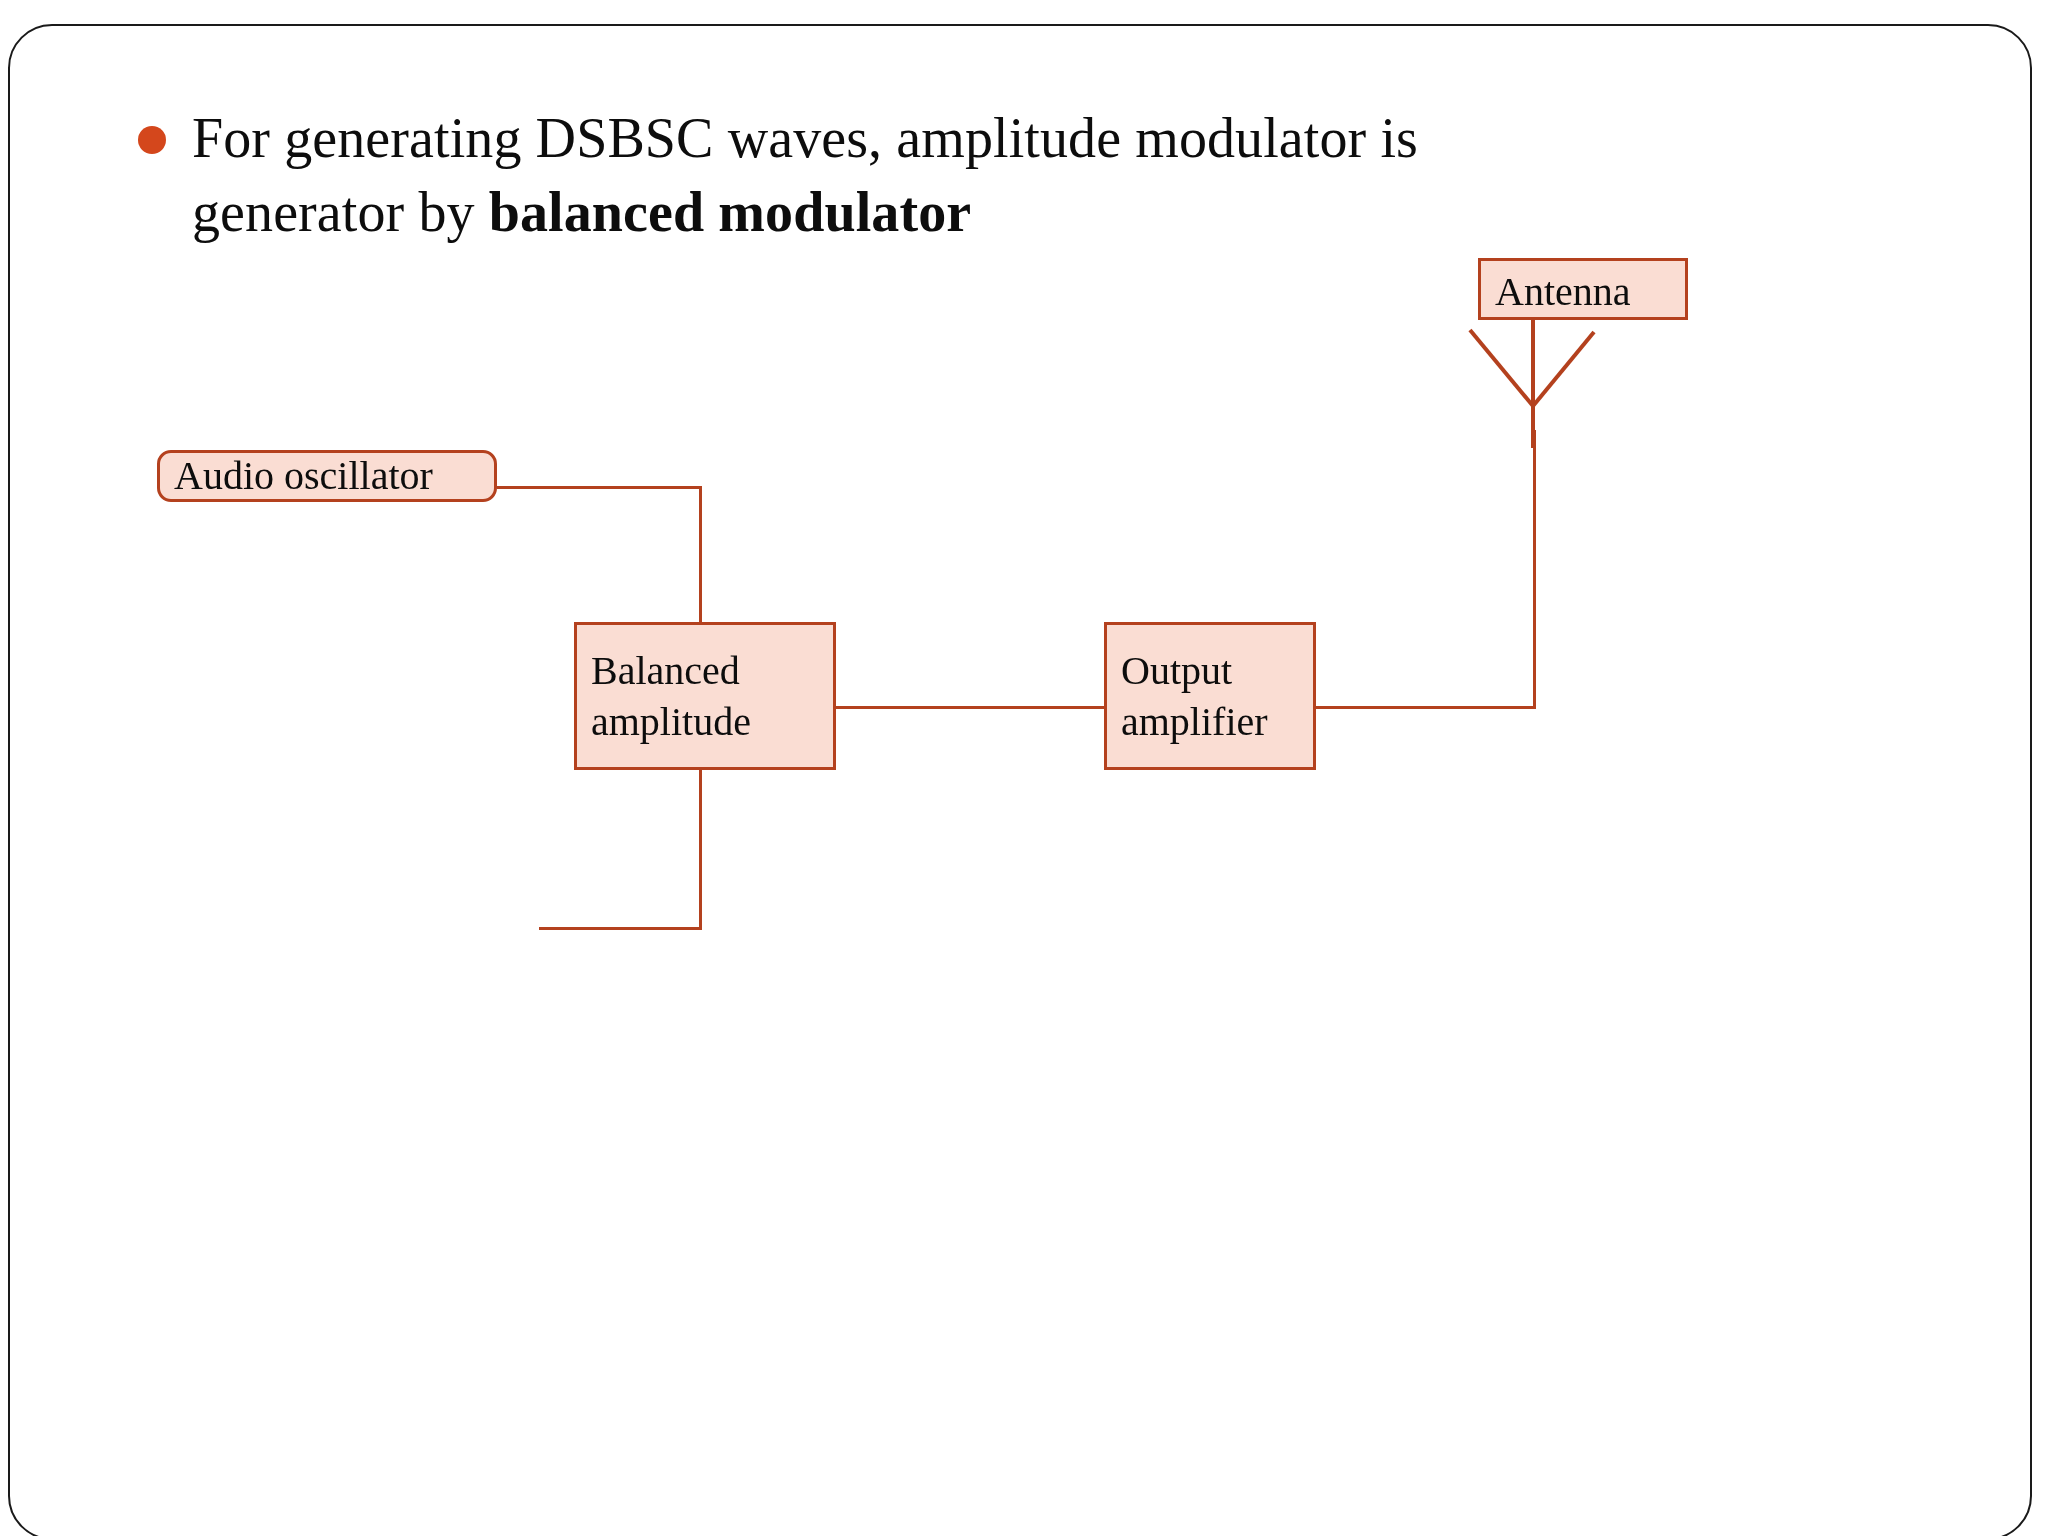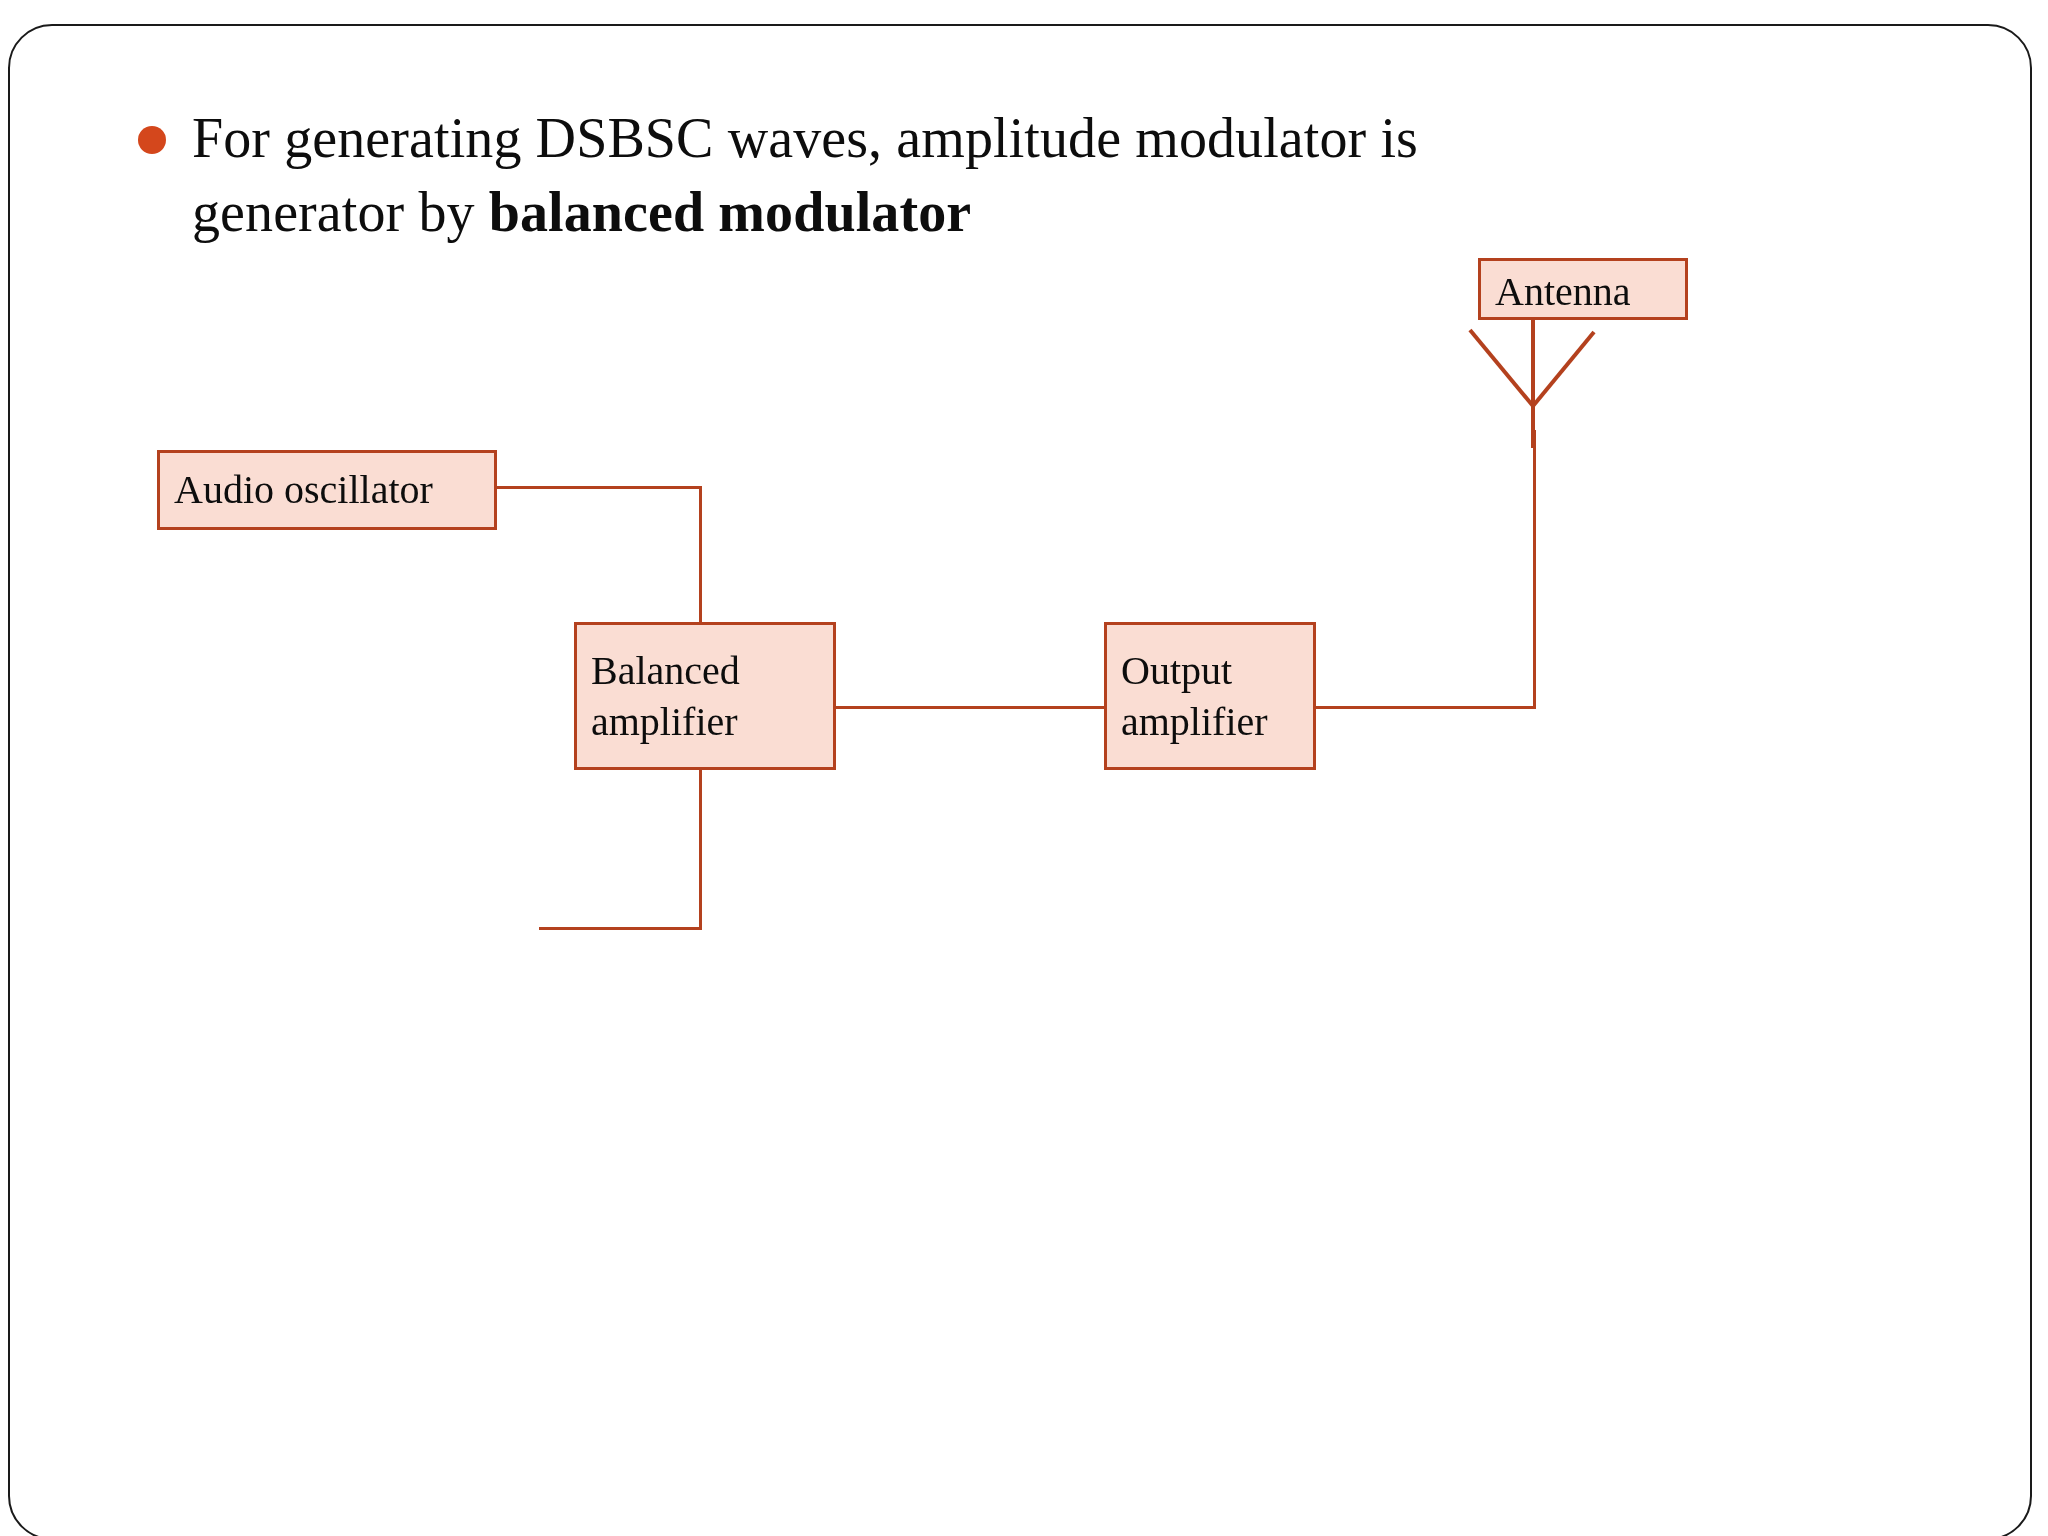--- a/index.html
+++ b/index.html
@@ -83,21 +83,21 @@
     width: 100%;
     box-sizing: border-box;
     white-space: pre-line;
   }
   .box.center-label .box-label {
     text-align: left;
   }
 
   
   #box-antenna   { left: 1468px; top: 232px;  width: 210px; height: 62px; align-items: flex-end; }
-  #box-audio     { left: 147px;  top: 424px;  width: 340px; height: 80px; }
+  #box-audio     { left: 147px;  top: 424px;  width: 340px; height: 52px; border-radius: 14px; }
   #box-balanced  { left: 564px;  top: 596px;  width: 262px; height: 148px; }
   #box-output    { left: 1094px; top: 596px;  width: 212px; height: 148px; }
   #box-carrier   { left: 131px;  top: 870px;  width: 398px; height: 66px; }
 
   
   .wire {
     position: absolute;
     background: #B4411E;
     z-index: 1;
   }
@@ -173,21 +173,21 @@
     <div class="box" id="box-antenna">
       <span class="box-label">Antenna</span>
     </div>
 
     <div class="box" id="box-audio">
       <span class="box-label">Audio oscillator</span>
     </div>
 
     <div class="box center-label" id="box-balanced">
       <span class="box-label">Balanced
-amplifier</span>
+amplitude</span>
     </div>
 
     <div class="box center-label" id="box-output">
       <span class="box-label">Output
 amplifier</span>
     </div>
 
 
   </div>
 

